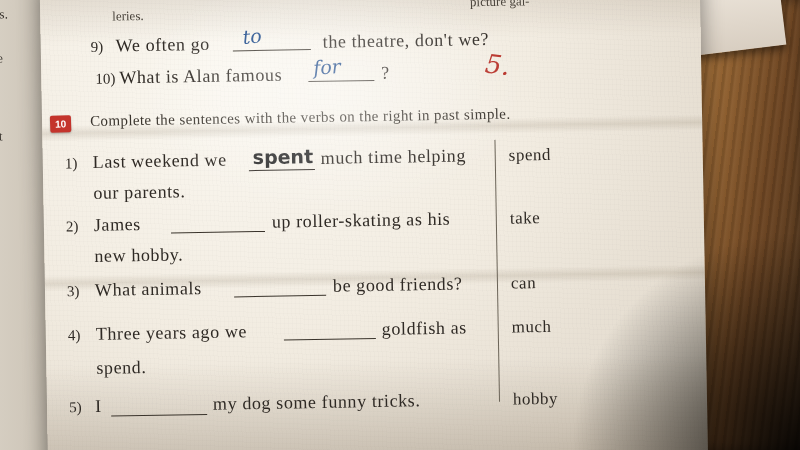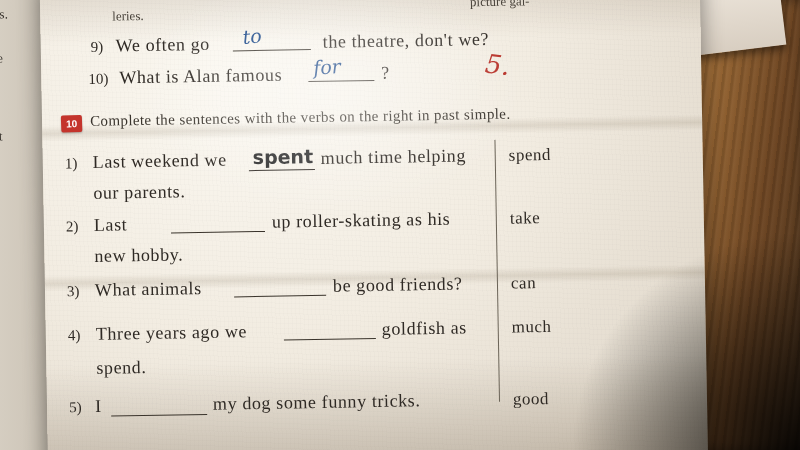--- a/index.html
+++ b/index.html
@@ -261,43 +261,43 @@
 
     <div class="ln hdr" style="left:72px; top:34px;">leries.</div>
     <div class="ln hdr" style="left:430px; top:26px;">picture gal-</div>
 
     <div class="ln ex-num" style="left:50px; top:64px;">9)</div>
     <div class="ln body-txt" style="left:75px; top:61px;">We often go</div>
     <div class="blank" style="left:192px; top:78px; width:78px;"></div>
     <div class="hand" style="left:202px; top:53px; font-size:19px; transform:rotate(-4deg);">to</div>
     <div class="ln body-txt" style="left:282px; top:61px;">the theatre, don't we?</div>
 
-    <div class="ln ex-num" style="left:47px; top:96px;">10)</div>
+    <div class="ln ex-num" style="left:54px; top:96px;">10)</div>
     <div class="ln body-txt" style="left:78px; top:93px;">What is Alan famous</div>
     <div class="blank" style="left:267px; top:110px; width:66px;"></div>
     <div class="hand" style="left:272px; top:85px; font-size:19px; transform:rotate(-3deg);">for</div>
     <div class="ln body-txt" style="left:340px; top:93px;">?</div>
 
     <div class="hand-red" style="left:444px; top:82px; font-size:26px;">5.</div>
 
-    <div class="badge" style="left:19px; top:140px;">10</div>
+    <div class="badge" style="left:8px; top:140px;">10</div>
     <div class="ln instr" style="left:48px; top:138px;">Complete the sentences with the verbs on the right in past simple.</div>
 
     <div class="vdivider" style="left:452px; top:172px; height:262px;"></div>
 
     <div class="ln ex-num" style="left:22px; top:180px;">1)</div>
     <div class="ln body-txt" style="left:50px; top:177px;">Last weekend we</div>
     <div class="hand-pencil" style="left:210px; top:174px; font-size:19px; font-weight:600;">spent</div>
     <div class="underline-dark" style="left:206px; top:198px; width:66px;"></div>
     <div class="ln body-txt" style="left:278px; top:177px;">much time helping</div>
     <div class="ln body-txt" style="left:50px; top:208px;">our parents.</div>
     <div class="ln verb" style="left:466px; top:178px;">spend</div>
 
     <div class="ln ex-num" style="left:22px; top:243px;">2)</div>
-    <div class="ln body-txt" style="left:50px; top:240px;">Last</div>
+    <div class="ln body-txt" style="left:50px; top:240px;">James</div>
     <div class="blank" style="left:127px; top:259px; width:94px;"></div>
     <div class="ln body-txt" style="left:228px; top:240px;">up roller-skating as his</div>
     <div class="ln body-txt" style="left:50px; top:271px;">new hobby.</div>
     <div class="ln verb" style="left:466px; top:241px;">take</div>
 
     <div class="ln ex-num" style="left:22px; top:308px;">3)</div>
     <div class="ln body-txt" style="left:50px; top:305px;">What animals</div>
     <div class="blank" style="left:189px; top:324px; width:92px;"></div>
     <div class="ln body-txt" style="left:288px; top:305px;">be good friends?</div>
     <div class="ln verb" style="left:466px; top:306px;">can</div>
@@ -306,20 +306,20 @@
     <div class="ln body-txt" style="left:50px; top:349px;">Three years ago we</div>
     <div class="blank" style="left:238px; top:368px; width:92px;"></div>
     <div class="ln body-txt" style="left:336px; top:349px;">goldfish as</div>
     <div class="ln body-txt" style="left:50px; top:383px;">spend.</div>
     <div class="ln verb" style="left:466px; top:350px;">much</div>
 
     <div class="ln ex-num" style="left:22px; top:424px;">5)</div>
     <div class="ln body-txt" style="left:48px; top:421px;">I</div>
     <div class="blank" style="left:64px; top:441px; width:96px;"></div>
     <div class="ln body-txt" style="left:166px; top:421px;">my dog some funny tricks.</div>
-    <div class="ln verb" style="left:466px; top:422px;">good</div>
+    <div class="ln verb" style="left:466px; top:422px;">hobby</div>
 
   </div>
 
   <div class="glare"></div>
   <div class="dark-corner"></div>
 
 </div>
 
 </body></html>

